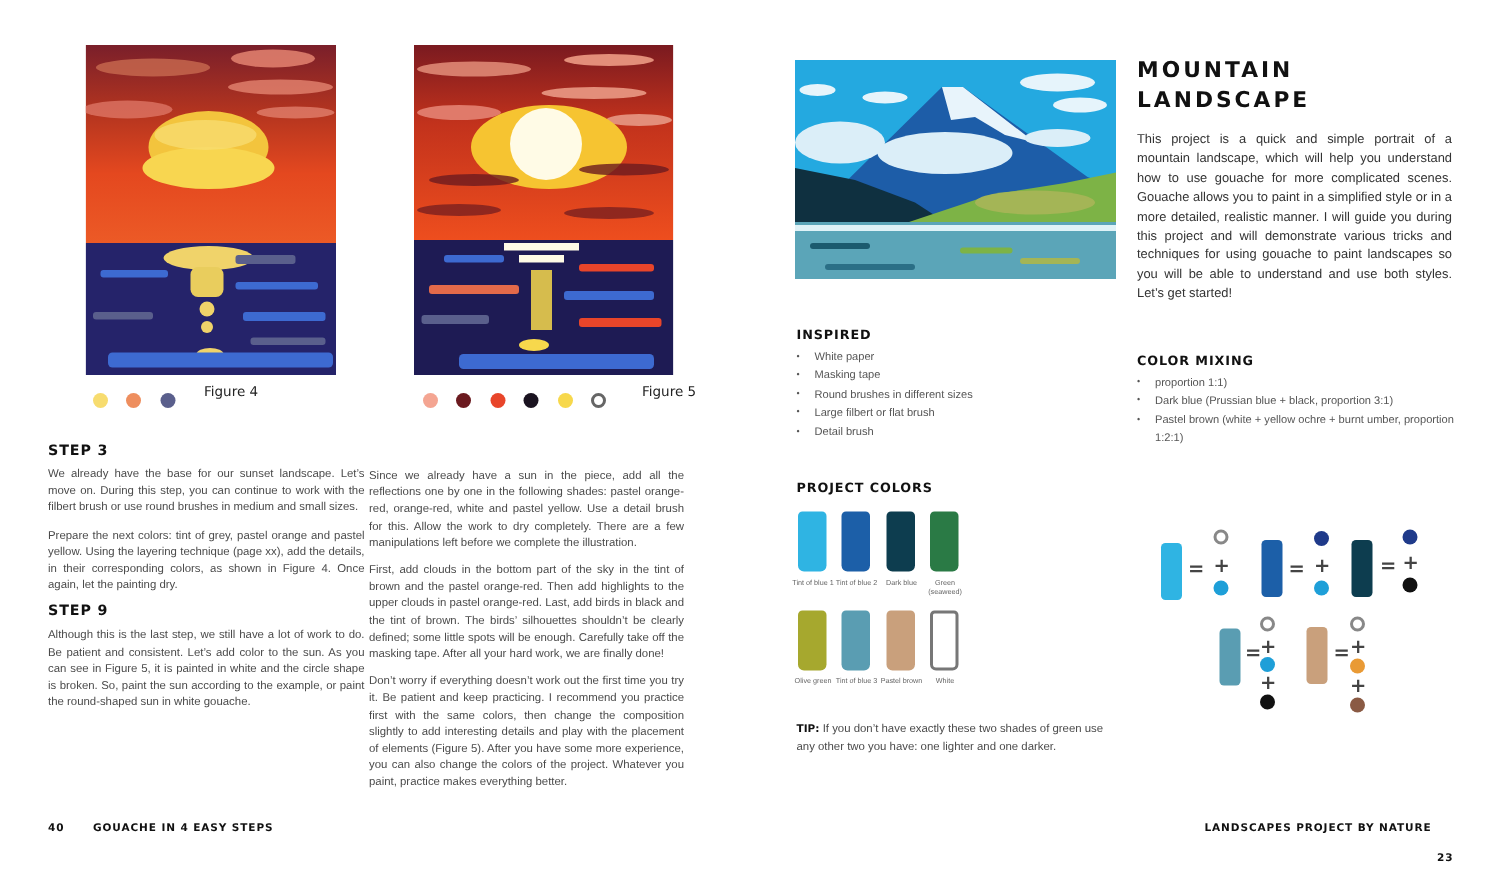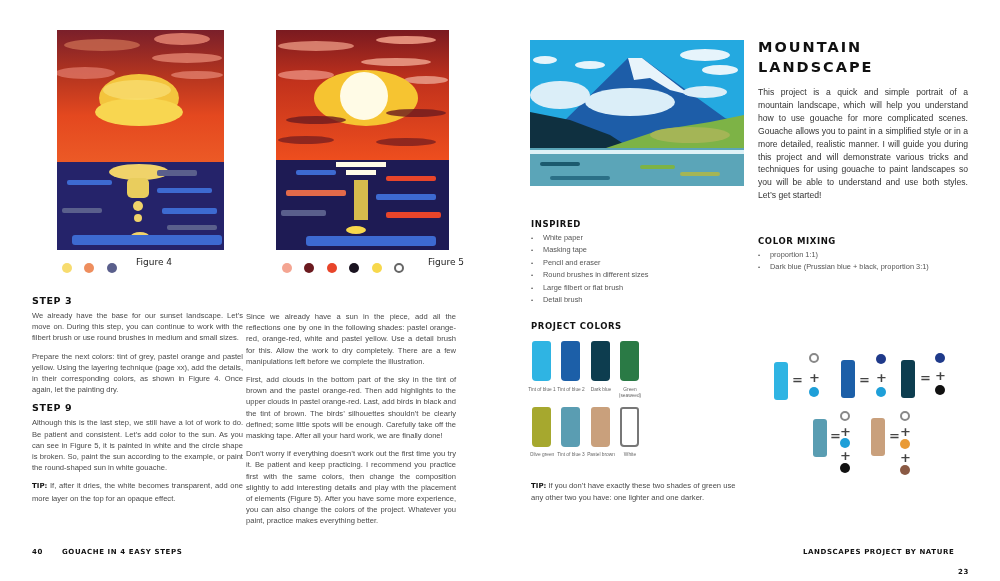--- a/index.html
+++ b/index.html
@@ -118,21 +118,20 @@
 
 <div class="abs" style="left:32px; top:295px; width:211px;">
   <div class="h-step" style="margin-bottom:4px;">STEP 3</div>
   <div class="body-text">
     <p>We already have the base for our sunset landscape. Let’s move on. During this step, you can continue to work with the filbert brush or use round brushes in medium and small sizes.</p>
     <p>Prepare the next colors: tint of grey, pastel orange and pastel yellow. Using the layering technique (page xx), add the details, in their corresponding colors, as shown in Figure 4. Once again, let the painting dry.</p>
   </div>
   <div class="h-step" style="margin:6px 0 4px;">STEP 9</div>
   <div class="body-text">
     <p>Although this is the last step, we still have a lot of work to do. Be patient and consistent. Let’s add color to the sun. As you can see in Figure 5, it is painted in white and the circle shape is broken. So, paint the sun according to the example, or paint the round-shaped sun in white gouache.</p>
-    <p><span class="tip-label">TIP:</span><span> If, after it dries, the white becomes transparent, add one more layer on the top for an opaque effect.</span></p>
   </div>
 </div>
 
 <div class="abs body-text" style="left:246px; top:311px; width:210px;">
   <p>Since we already have a sun in the piece, add all the reflections one by one in the following shades: pastel orange-red, orange-red, white and pastel yellow. Use a detail brush for this. Allow the work to dry completely. There are a few manipulations left before we complete the illustration.</p>
   <p>First, add clouds in the bottom part of the sky in the tint of brown and the pastel orange-red. Then add highlights to the upper clouds in pastel orange-red. Last, add birds in black and the tint of brown. The birds’ silhouettes shouldn’t be clearly defined; some little spots will be enough. Carefully take off the masking tape. After all your hard work, we are finally done!</p>
   <p>Don’t worry if everything doesn’t work out the first time you try it. Be patient and keep practicing. I recommend you practice first with the same colors, then change the composition slightly to add interesting details and play with the placement of elements (Figure 5). After you have some more experience, you can also change the colors of the project. Whatever you paint, practice makes everything better.</p>
 </div>
 
 <div class="abs footer" style="left:32px; top:548px;">40</div>
@@ -167,21 +166,20 @@
   <div>LANDSCAPE</div>
 </div>
 
 <div class="abs intro" style="left:758px; top:86px; width:210px;">This project is a quick and simple portrait of a mountain landscape, which will help you understand how to use gouache for more complicated scenes. Gouache allows you to paint in a simplified style or in a more detailed, realistic manner. I will guide you during this project and will demonstrate various tricks and techniques for using gouache to paint landscapes so you will be able to understand and use both styles. Let’s get started!</div>
 
 <div class="abs" style="left:531px; top:219px; width:200px;">
   <div class="h-step" style="font-size:8.5px; margin-bottom:3px;">INSPIRED</div>
   <ul class="bullets">
     <li>White paper</li>
     <li>Masking tape</li>
-    <li>Pencil and eraser</li>
     <li>Round brushes in different sizes</li>
     <li>Large filbert or flat brush</li>
     <li>Detail brush</li>
   </ul>
 </div>
 
 <div class="abs h-step" style="left:531px; top:321px; font-size:8.5px;">PROJECT COLORS</div>
 <div class="abs" style="left:525px; top:338px; width:130px; height:130px;">
   <div class="pc-swatch" style="left:7px; top:3px; background:#2fb4e3;"></div>
   <div class="pc-swatch" style="left:36px; top:3px; background:#1c5fa8;"></div>
@@ -204,20 +202,21 @@
 
 <div class="abs body-text" style="left:531px; top:480px; width:215px; text-align:left;">
   <span class="tip-label">TIP:</span><span> If you don’t have exactly these two shades of green use any other two you have: one lighter and one darker.</span>
 </div>
 
 <div class="abs" style="left:758px; top:236px; width:215px;">
   <div class="h-step" style="font-size:8.5px; margin-bottom:3px;">COLOR MIXING</div>
   <ul class="bullets">
     <li>proportion 1:1)</li>
     <li>Dark blue (Prussian blue + black, proportion 3:1)</li>
+    <li>Pastel brown (white + yellow ochre + burnt umber, proportion 1:2:1)</li>
   </ul>
 </div>
 
 <div class="abs" style="left:760px; top:345px; width:200px; height:135px;">
 
   <div class="mix-bar" style="left:14px; top:17px; background:#2fb4e3;"></div>
   <div class="mix-sym" style="left:32px; top:28px;">=</div>
   <div class="mix-dot" style="left:49px; top:8px; background:#fff; border:2px solid #888;"></div>
   <div class="mix-sym" style="left:49px; top:26px;">+</div>
   <div class="mix-dot" style="left:49px; top:42px; background:#1e9fd8;"></div>

